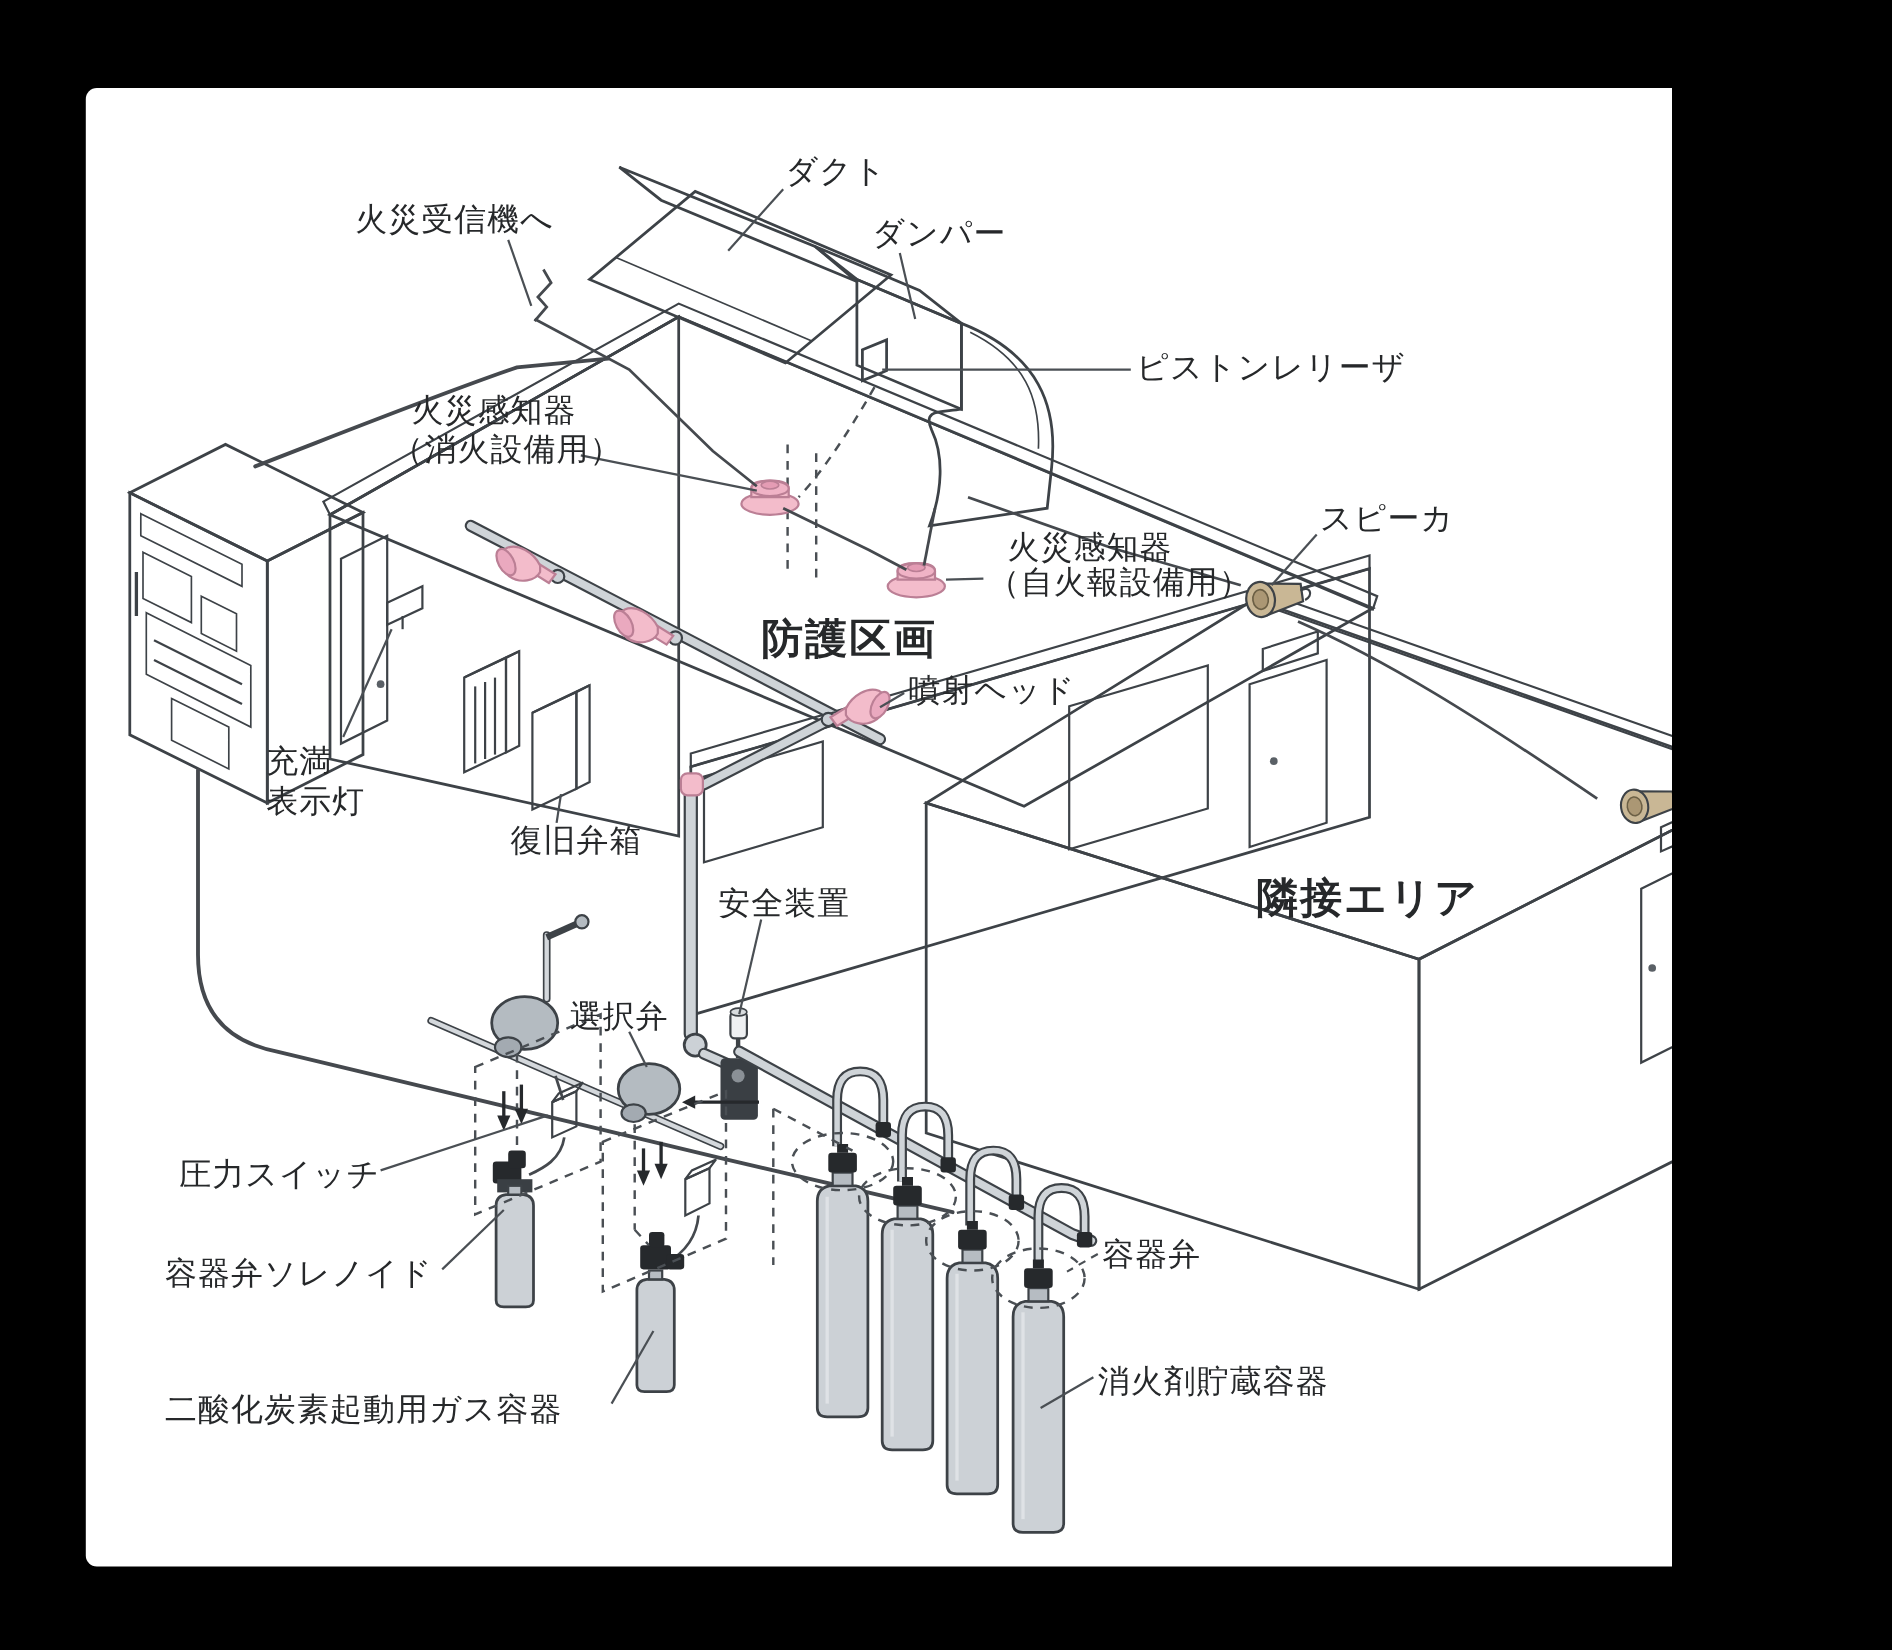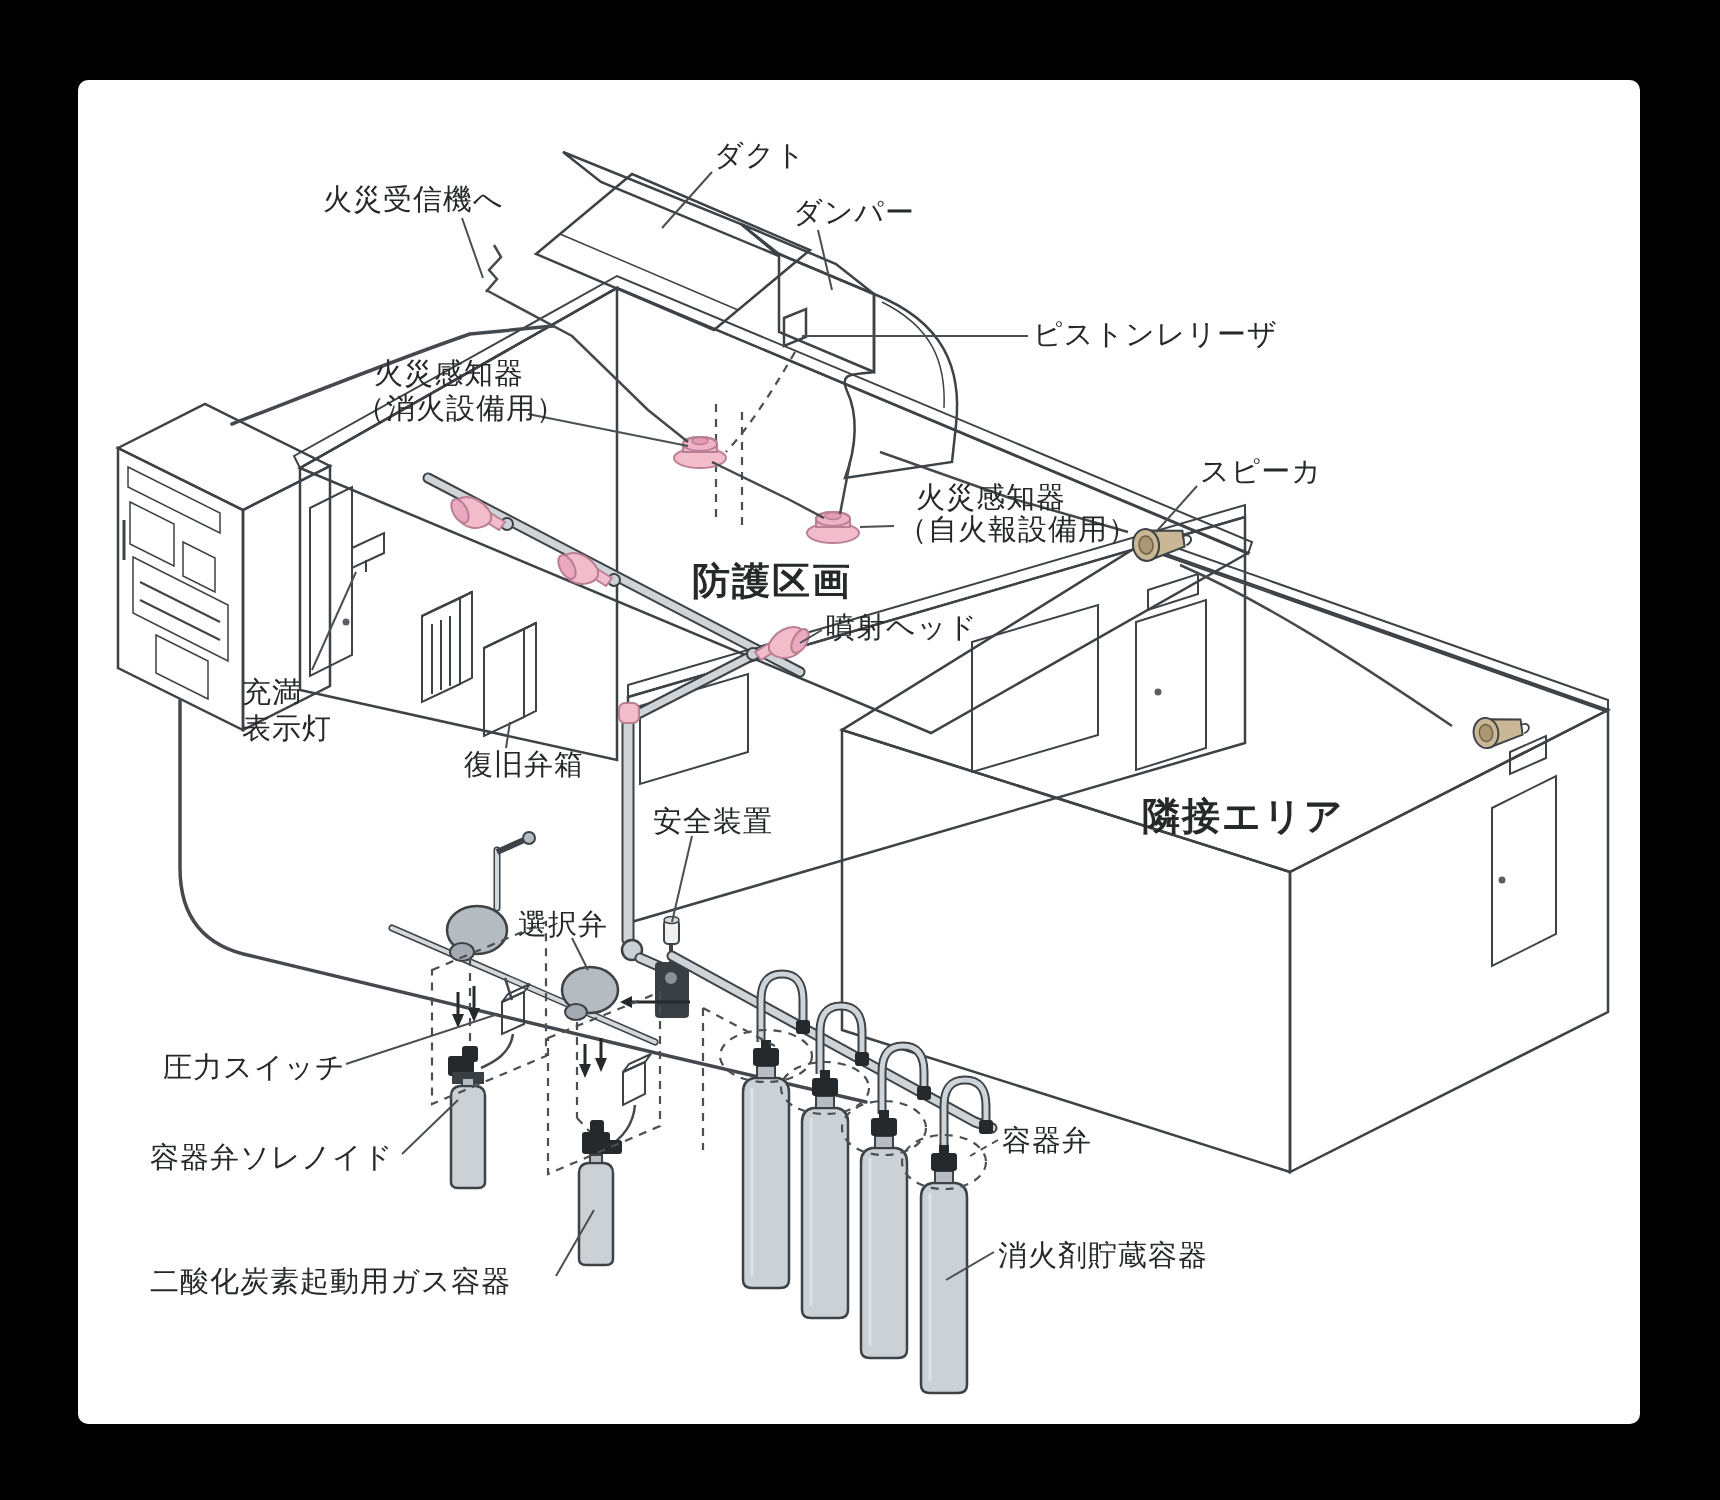--- a/index.html
+++ b/index.html
@@ -1,16 +1,16 @@
 <!DOCTYPE html>
 <html><head>
 <meta charset="utf-8">
 <style>
   html,body{margin:0;padding:0;background:#000;}
-  #stage{position:relative;width:1720px;height:1500px;background:#5eead4;overflow:hidden;}
+  #stage{position:relative;width:1520px;height:1500px;background:#5eead4;overflow:hidden;}
   svg{position:absolute;left:0;top:0;}
   text{font-family:"Liberation Sans","DejaVu Sans",sans-serif;fill:#26282a;}
   .lbl{font-size:29px;letter-spacing:1px;}
   .lbl-bold{font-size:38px;font-weight:bold;letter-spacing:2px;}
   .leader{stroke:#4a4f54;stroke-width:2;fill:none;}
   .leader-dash{stroke:#4a4f54;stroke-width:2;fill:none;stroke-dasharray:7 6;}
   .ol{stroke:#3d4247;fill:none;}
   .pipe-o{stroke:#3d4247;stroke-width:11;fill:none;stroke-linecap:round;}
   .pipe-i{stroke:#cfd4d8;stroke-width:7;fill:none;stroke-linecap:round;}
   .pipe-o-thin{stroke:#3d4247;stroke-width:7;fill:none;stroke-linecap:round;}

